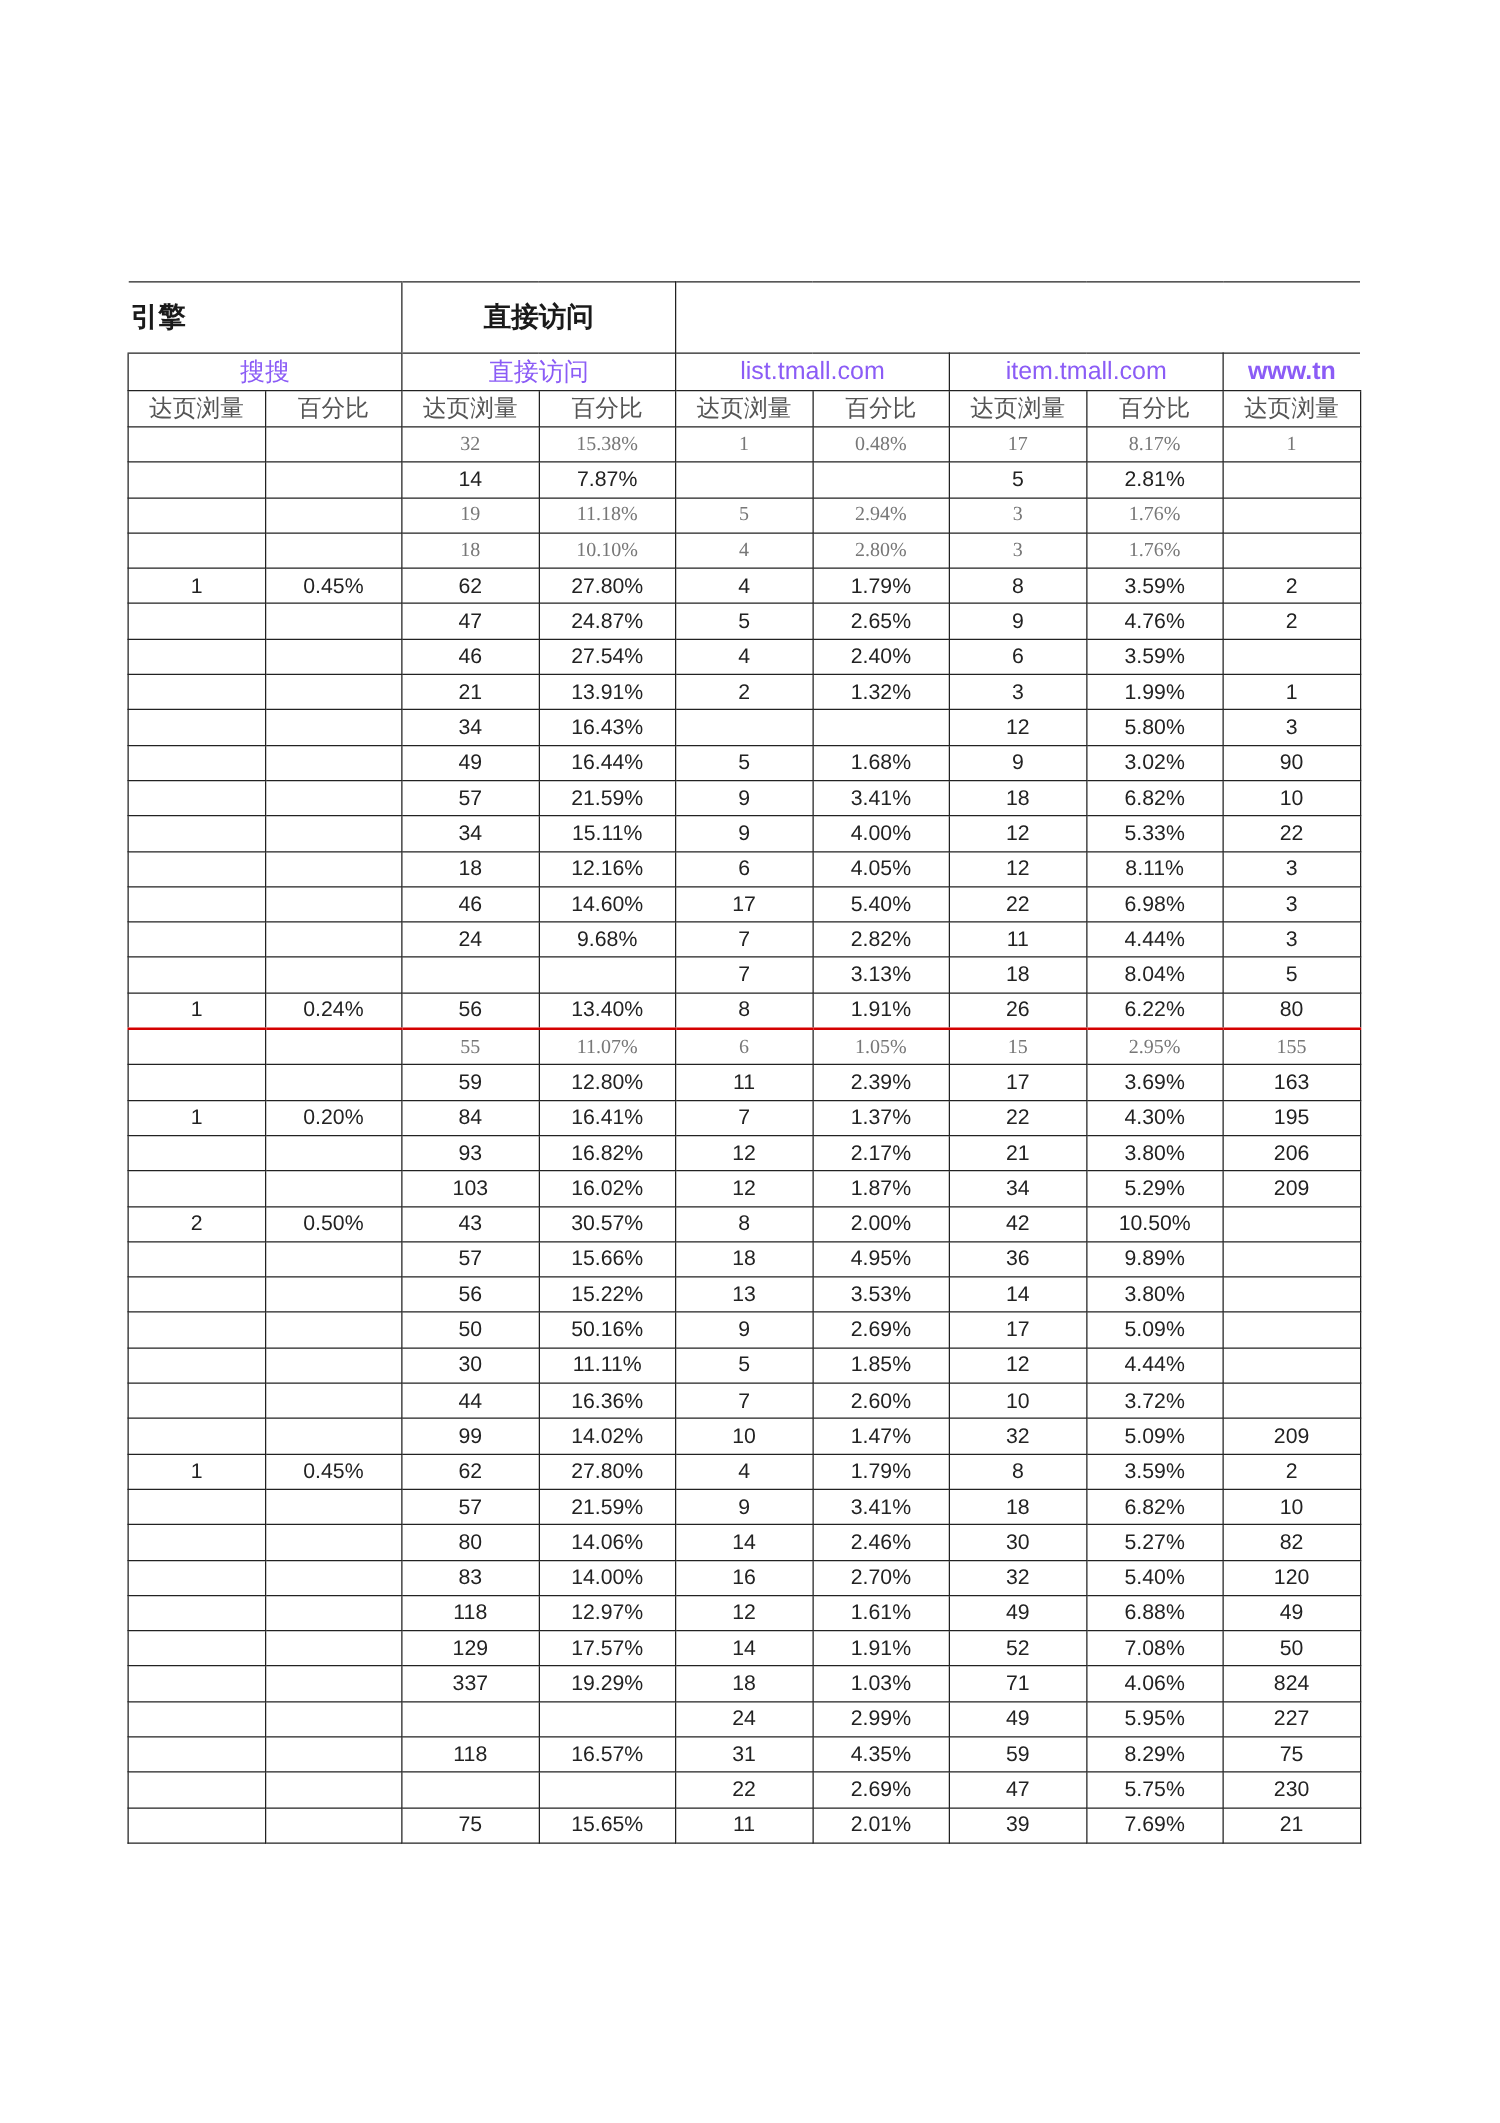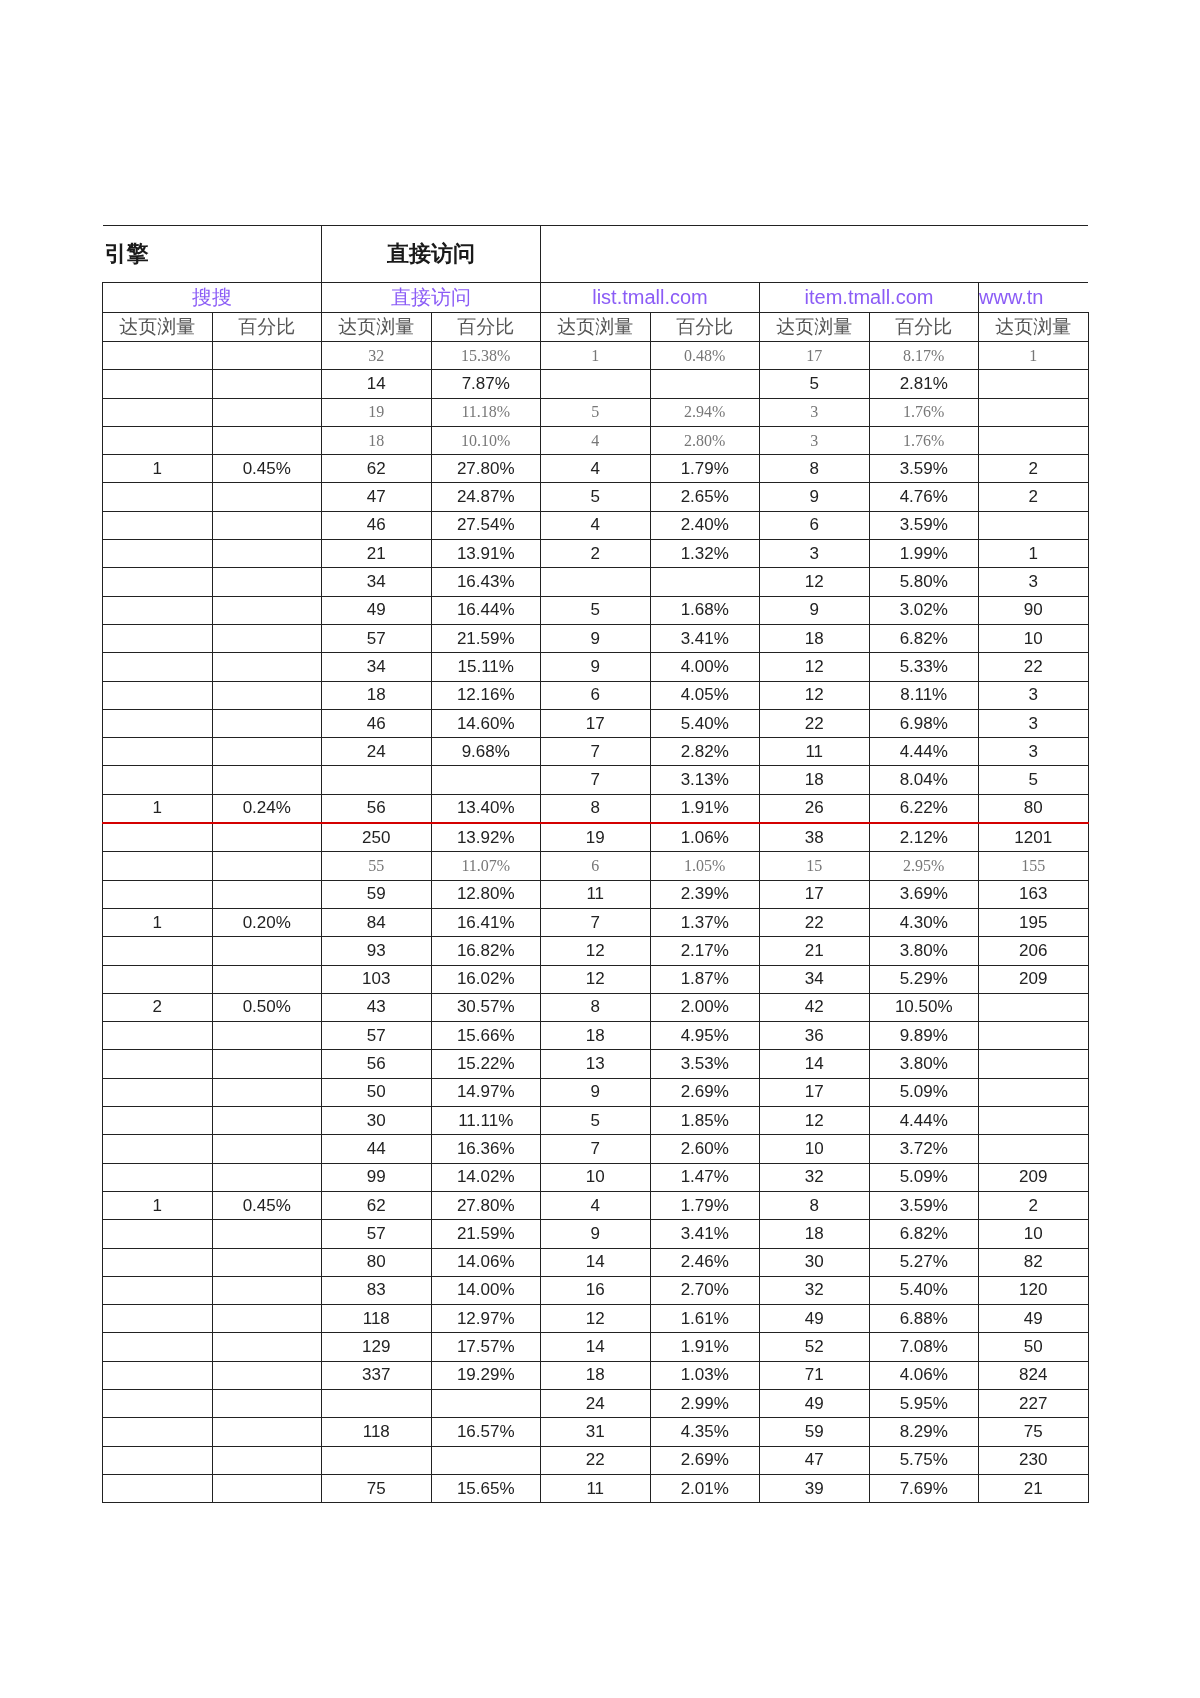--- a/index.html
+++ b/index.html
@@ -9,21 +9,21 @@
   table { border-collapse: collapse; table-layout: fixed; width: 986px; }
   col { width: 109.5px; }
   td, th { border: 1.5px solid #222; padding: 0; text-align: center; vertical-align: middle;
            font-weight: normal; overflow: hidden; white-space: nowrap; }
   .h1 td { height: 56px; border-left: none; border-right: none; }
   .h1 td.title-left { text-align: left; font-weight: bold; font-size: 22px; padding-left: 2px; border-left: none; }
   .h1 td.title-mid { font-weight: bold; font-size: 22px; border-left: 1.5px solid #222; border-right: 1.5px solid #222; }
   .h1 td.blank { border-right: none; }
   .h2 td { height: 29px; font-size: 20px; color: #8b5cf6; }
   .h2 td.src { font-size: 20px; }
-  .h2 td.cut { text-align: left; border-right: none; padding-right: 0; }
+  .h2 td.cut { text-align: center; border-right: none; padding-right: 0; font-weight: bold; }
   .h3 td { height: 28px; font-size: 19px; color: #555; font-family: "DejaVu Serif", "Liberation Serif", serif; }
   .h3 td.last { border-right: 1.5px solid #222; }
   tr.data td { height: 27.3px; font-size: 17px; color: #222; }
   tr.data.serif td { font-family: "Liberation Serif", "DejaVu Serif", serif; color: #777; font-size: 16px; }
   tr.data.redline td { border-bottom: 2.5px solid #d40000; }
 </style>
 </head>
 <body>
 
 <div class="sheet">
@@ -243,31 +243,20 @@
           <td>1</td>
           <td>0.24%</td>
           <td>56</td>
           <td>13.40%</td>
           <td>8</td>
           <td>1.91%</td>
           <td>26</td>
           <td>6.22%</td>
           <td>80</td>
         </tr>
-        <tr class="data">
-          <td></td>
-          <td></td>
-          <td>250</td>
-          <td>13.92%</td>
-          <td>19</td>
-          <td>1.06%</td>
-          <td>38</td>
-          <td>2.12%</td>
-          <td>1201</td>
-        </tr>
         <tr class="data serif">
           <td></td>
           <td></td>
           <td>55</td>
           <td>11.07%</td>
           <td>6</td>
           <td>1.05%</td>
           <td>15</td>
           <td>2.95%</td>
           <td>155</td>
@@ -346,21 +335,21 @@
           <td>13</td>
           <td>3.53%</td>
           <td>14</td>
           <td>3.80%</td>
           <td></td>
         </tr>
         <tr class="data">
           <td></td>
           <td></td>
           <td>50</td>
-          <td>14.97%</td>
+          <td>50.16%</td>
           <td>9</td>
           <td>2.69%</td>
           <td>17</td>
           <td>5.09%</td>
           <td></td>
         </tr>
         <tr class="data">
           <td></td>
           <td></td>
           <td>30</td>

